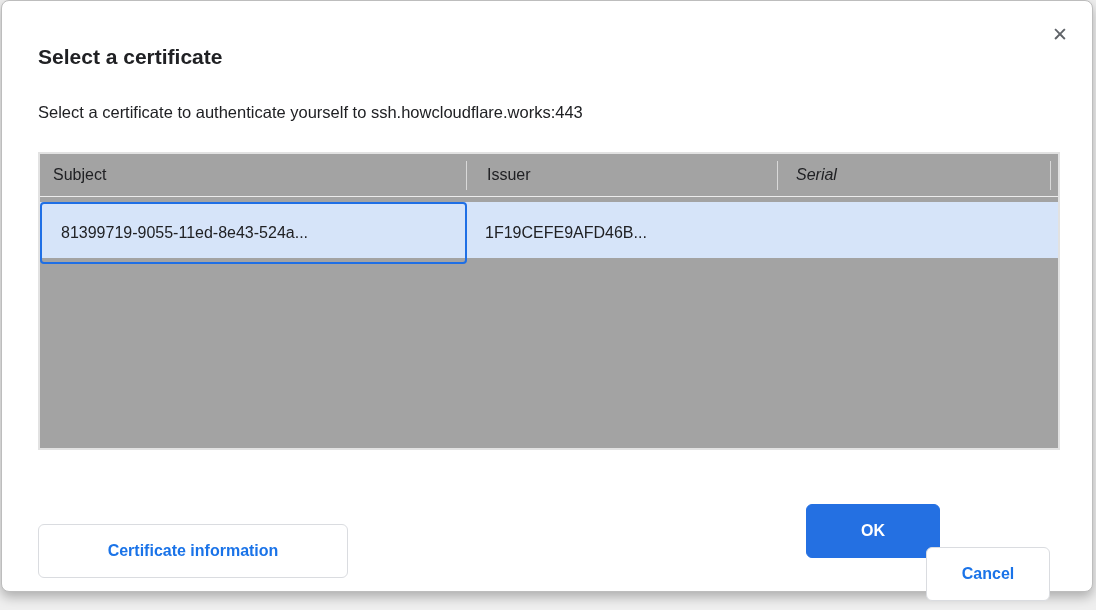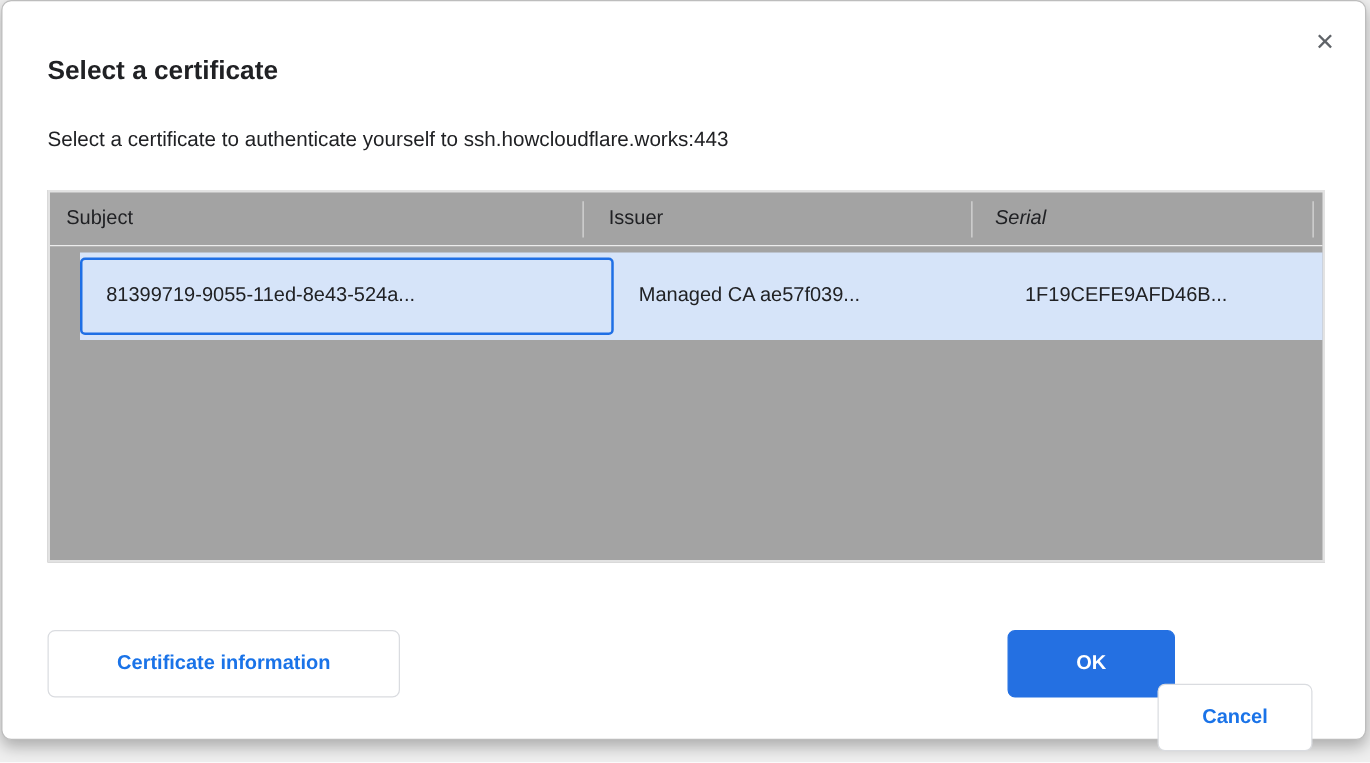--- a/index.html
+++ b/index.html
@@ -70,28 +70,27 @@
     width: 1px;
     background: var(--divider, #d9d9d9);
   }
   .th-subject { width: 427px; padding-left: 13px; }
   .th-issuer  { width: 311px; padding-left: 20px; }
   .th-serial  { flex: 1; padding-left: 18px; font-style: italic; }
   .th-gutter  { width: 7px; }
   .th-gutter::after { display: none; }
   .row {
     display: flex;
-    height: 70px;
+    height: 56px;
     margin-top: 5px;
-    align-items: center;
+    align-items: flex-start;
     background: var(--selected-row-bg, #d6e4f9);
     font-size: 16px;
     color: var(--text-dark, #202124);
     cursor: default;
-    margin-left: 24px;
   }
   .cell { display: flex; align-items: center; height: 62px; }
   .cell-subject {
     width: 427px;
     border: 2px solid var(--focus-ring, #1f6fe5);
     border-radius: 4px;
     padding-left: 19px;
   }
   .cell-issuer { width: 311px; padding-left: 20px; }
   .cell-serial { flex: 1; padding-left: 18px; }
@@ -108,21 +107,21 @@
   .btn-outline {
     background: #ffffff;
     border: 1px solid var(--button-border, #dadce0);
     color: var(--accent-blue, #1a73e8);
   }
   .btn-primary {
     background: var(--ok-button-bg, #2470e2);
     border: 1px solid var(--ok-button-bg, #2470e2);
     color: #ffffff;
   }
-  .btn-certinfo { left: 36px;  width: 282px; }
+  .btn-certinfo { left: 36px;  width: 310px; margin-top: 20px; }
   .btn-ok       { left: 804px; width: 134px; }
   .btn-cancel   { left: 924px; width: 124px; margin-top: 43px; }
 </style>
 </head>
 <body>
 
 <div class="stage">
   <div class="dialog">
 
     <button class="close-btn">✕</button>
@@ -134,21 +133,20 @@
     <div class="cert-table">
       <div class="thead">
         <div class="th th-subject">Subject</div>
         <div class="th th-issuer">Issuer</div>
         <div class="th th-serial">Serial</div>
         <div class="th th-gutter"></div>
       </div>
 
       <div class="row">
         <div class="cell cell-subject">81399719-9055-11ed-8e43-524a...</div>
-        <div class="cell cell-issuer">Managed CA ae57f039...</div>
         <div class="cell cell-serial">1F19CEFE9AFD46B...</div>
       </div>
     </div>
 
     <button class="btn btn-outline btn-certinfo">Certificate information</button>
 
     <button class="btn btn-primary btn-ok">OK</button>
 
     <button class="btn btn-outline btn-cancel">Cancel</button>
   </div>

